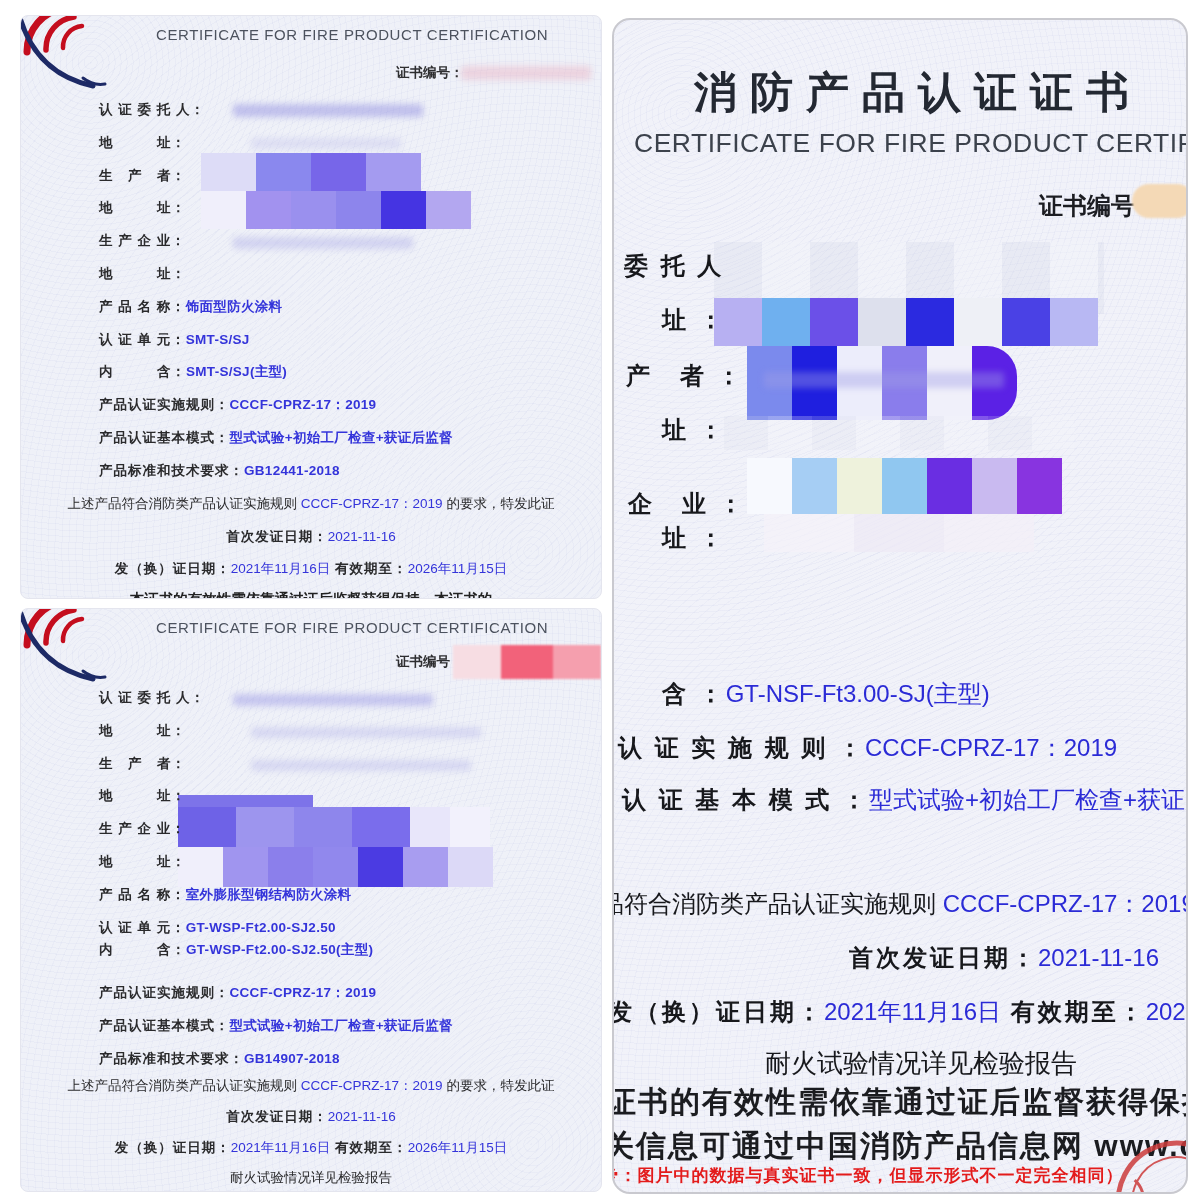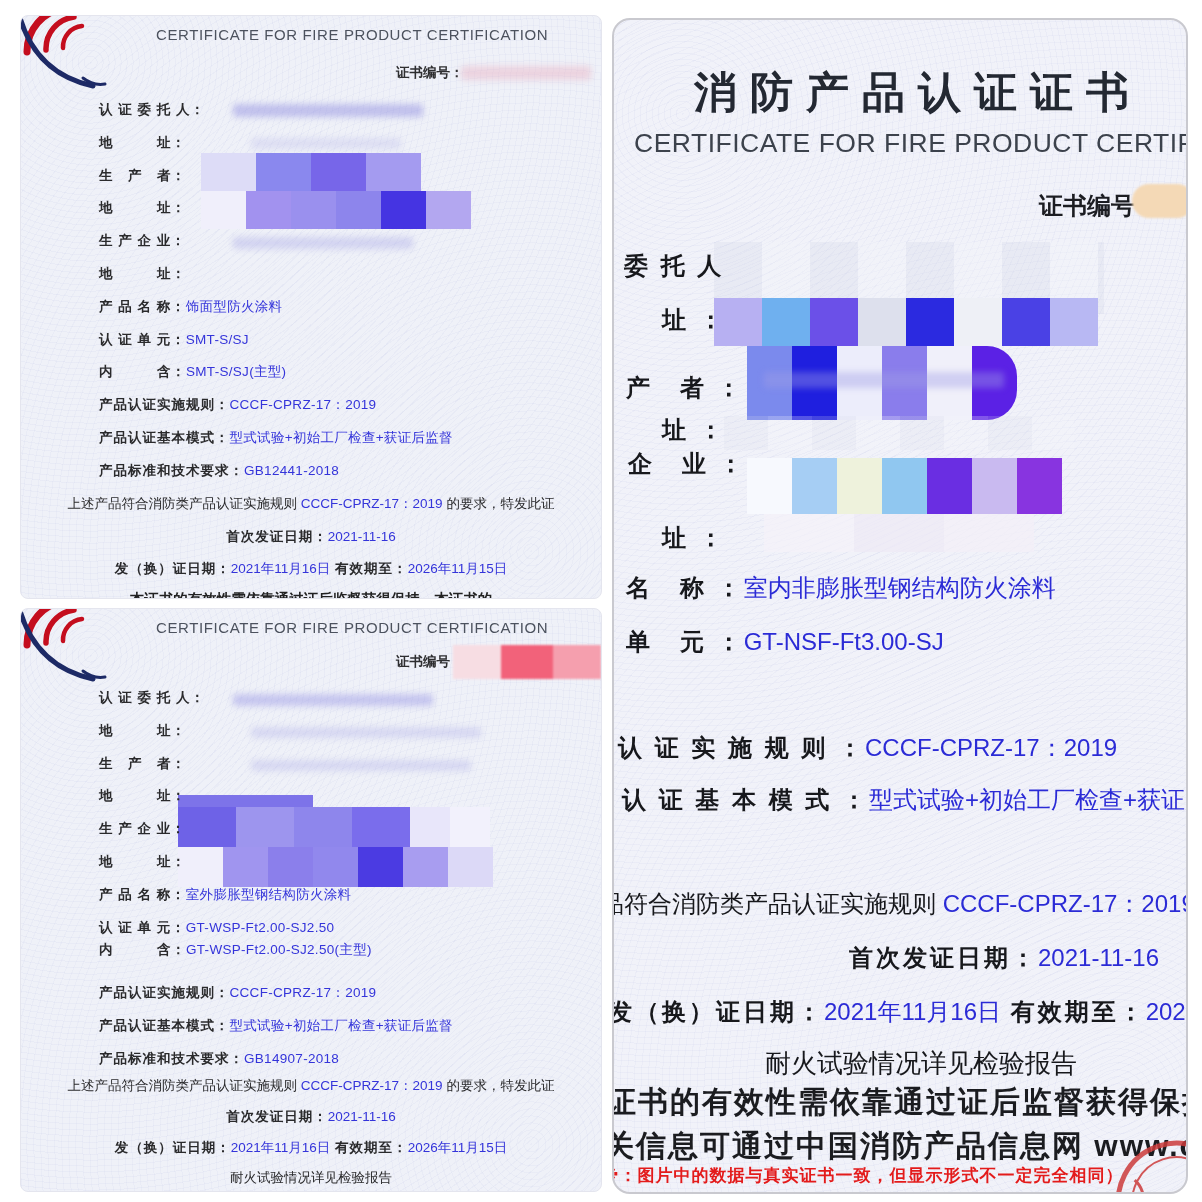--- a/index.html
+++ b/index.html
@@ -13,21 +13,21 @@
   }
   #certA{left:20px;top:15px;width:580px;height:582px;border-radius:8px;border:1px solid #e4e5ee;}
   #certB{left:20px;top:608px;width:580px;height:582px;border-radius:8px;border:1px solid #e4e5ee;}
   #certR{left:612px;top:18px;width:572px;height:1172px;border:2px solid #c9c9cf;border-radius:18px;
          background-color:#f1f2f9;}
   
   .hdr-en{position:absolute;left:135px;top:10px;font-size:15px;color:#4c525e;letter-spacing:0.6px;white-space:nowrap;}
   .certno{position:absolute;left:375px;font-size:13.5px;color:#2e2e30;font-weight:600;white-space:nowrap;}
   .row{position:absolute;left:78px;white-space:nowrap;font-size:13.5px;}
   .lbl{color:#2a2a2c;font-weight:600;letter-spacing:1px;}
-  .val{color:#3434da;letter-spacing:0.3px;}
+  .val{color:#3434da;letter-spacing:0.3px;font-weight:bold;}
   .cline{position:absolute;left:0;width:100%;text-align:center;font-size:13.5px;color:#2a2a2c;white-space:nowrap;}
   .cline .blue{color:#3434da;}
   .footer-clip{position:absolute;left:0;width:100%;text-align:center;font-size:14.5px;color:#222;font-weight:600;white-space:nowrap;}
   
   .r-title{position:absolute;left:0;right:-36px;top:44px;text-align:center;font-size:43px;font-weight:600;
            color:#232832;letter-spacing:13px;white-space:nowrap;}
   .r-hdr-en{position:absolute;left:20px;top:108px;font-size:26.5px;color:#3c424c;letter-spacing:0.5px;white-space:nowrap;}
   .r-certno{position:absolute;left:425px;top:170px;font-size:24px;font-weight:700;color:#1c1d22;white-space:nowrap;}
   .rrow{position:absolute;white-space:nowrap;font-size:24px;color:#17181c;}
   .rrow .lbl{font-weight:700;letter-spacing:3px;color:#17181c;}
@@ -193,26 +193,25 @@
       <div style="width:45px;background:#8834e0"></div>
     </div>
     <div class="band" style="left:150px;top:494px;height:38px;opacity:.7">
       <div style="width:90px;background:#f6f3fa"></div>
         <div style="width:90px;background:#efeaf6"></div>
       <div style="width:90px;background:#f4f0f8"></div>
     </div>
 
     <div class="rrow" style="left:10px;top:230px"><span class="lbl">委 托 人</span><span class="val"></span></div>
     <div class="rrow" style="left:48px;top:284px"><span class="lbl">址 ：</span><span class="val"></span></div>
-    <div class="rrow" style="left:12px;top:352px"><span class="lbl">产　者 ：</span><span class="val"></span></div>
+    <div class="rrow" style="left:12px;top:340px"><span class="lbl">产　者 ：</span><span class="val"></span></div>
     <div class="rrow" style="left:48px;top:394px"><span class="lbl">址 ：</span><span class="val"></span></div>
-    <div class="rrow" style="left:14px;top:428px"><span class="lbl">企　业 ：</span><span class="val"></span></div>
+    <div class="rrow" style="left:14px;top:468px"><span class="lbl">企　业 ：</span><span class="val"></span></div>
     <div class="rrow" style="left:48px;top:502px"><span class="lbl">址 ：</span><span class="val"></span></div>
-    <div class="rrow" style="left:12px;top:552px"><span class="lbl">名　称 ：</span><span class="val">室内非膨胀型钢结构防火涂料</span></div>
-    <div class="rrow" style="left:12px;top:606px"><span class="lbl">单　元 ：</span><span class="val">GT-NSF-Ft3.00-SJ</span></div>
+    <div class="rrow" style="left:48px;top:658px"><span class="lbl">含 ：</span><span class="val">GT-NSF-Ft3.00-SJ(主型)</span></div>
     <div class="rrow" style="left:4px;top:712px"><span class="lbl">认 证 实 施 规 则 ：</span><span class="val">CCCF-CPRZ-17：2019</span></div>
     <div class="rrow" style="left:8px;top:764px"><span class="lbl">认 证 基 本 模 式 ：</span><span class="val">型式试验+初始工厂检查+获证后监督</span></div>
 
     <div class="rrow" style="left:-14px;top:868px"><span>品符合消防类产品认证实施规则 </span><span class="val">CCCF-CPRZ-17：2019</span></div>
     <div class="rrow" style="left:235px;top:922px"><span class="lbl">首次发证日期：</span><span class="val">2021-11-16</span></div>
     <div class="rrow" style="left:-6px;top:976px"><span class="lbl">发（换）证日期：</span><span class="val">2021年11月16日</span><span class="lbl"> 有效期至：</span><span class="val">2026年11月15日</span></div>
     <div class="rrow" style="left:151px;top:1026px;font-size:26px">耐火试验情况详见检验报告</div>
     <div class="r-big" style="left:-8px;top:1062px">证书的有效性需依靠通过证后监督获得保持，本证书</div>
     <div class="r-big" style="left:-10px;top:1106px;font-weight:600">关信息可通过中国消防产品信息网 www.cccf.com.cn</div>
     <div class="r-red" style="left:-12px;top:1144px">※：图片中的数据与真实证书一致，但显示形式不一定完全相同）</div>

